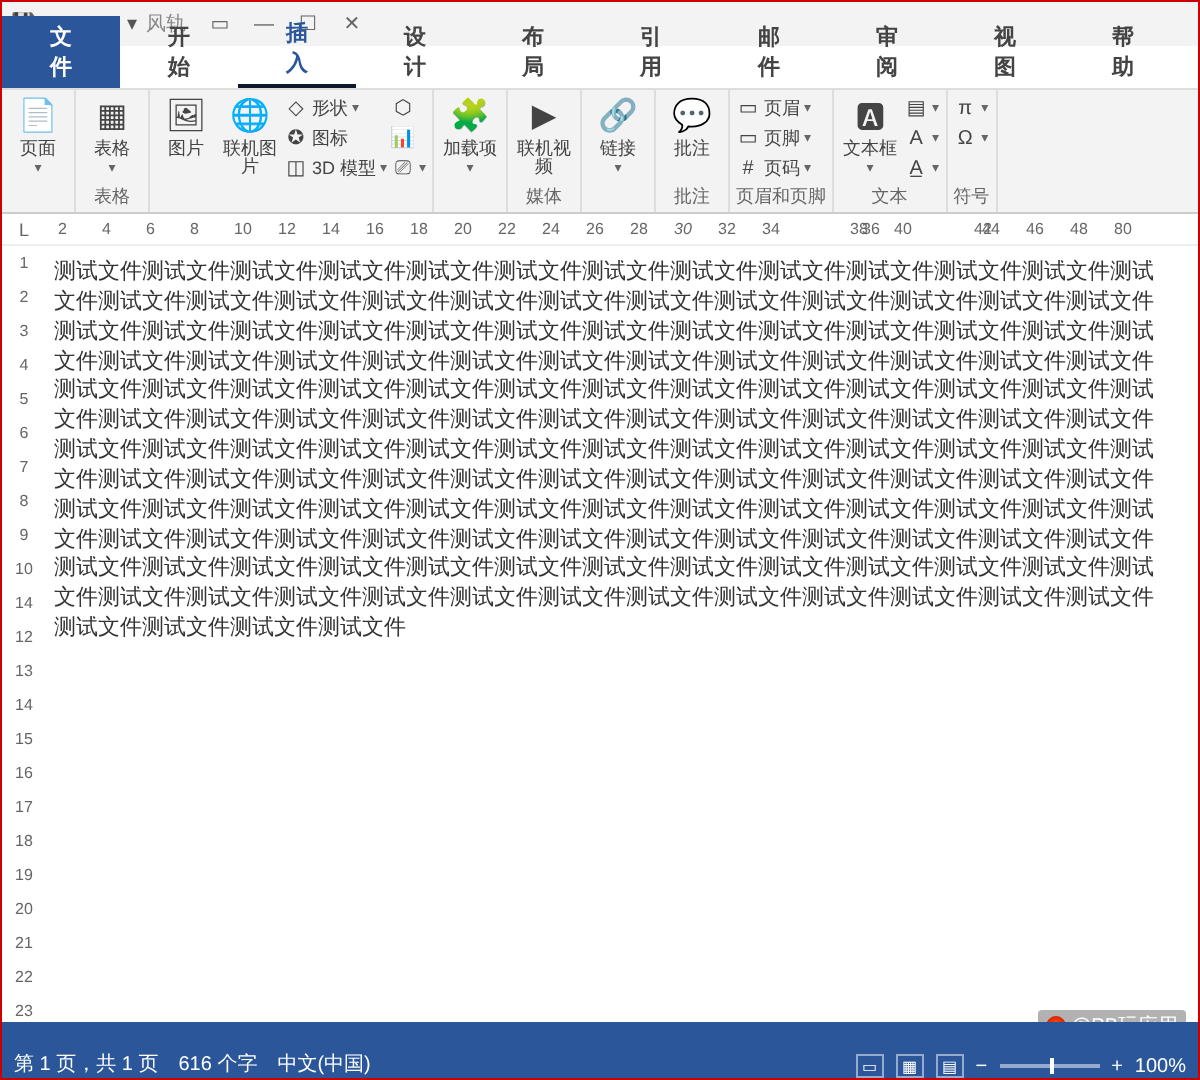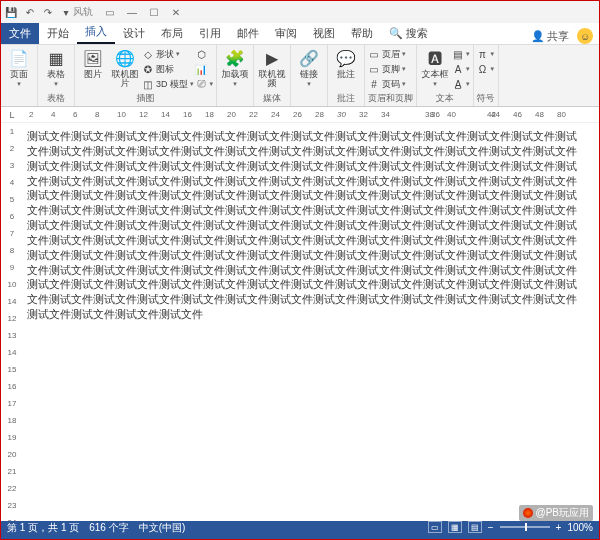--- a/index.html
+++ b/index.html
@@ -5,21 +5,21 @@
 * { margin: 0; padding: 0; box-sizing: border-box; font-family: "Microsoft YaHei", Arial, sans-serif; }
 body { background: #fff; width: 600px; height: 540px; overflow: hidden; border: 1px solid #c00; position: relative; }
 .titlebar { height: 22px; background: #f3f3f3; display: flex; align-items: center; font-size: 10px; color: #666; padding: 0 4px; }
 .qat { display: flex; gap: 4px; align-items: center; }
 .qat-btn { width: 14px; height: 14px; display: flex; align-items: center; justify-content: center; color: #555; font-size: 10px; }
 .title-center { flex: 1; text-align: center; color: #888; }
 .title-right { display: flex; gap: 0; align-items: center; }
 .user-name { color: #888; margin-right: 6px; }
 .win-btn { width: 22px; height: 16px; display: flex; align-items: center; justify-content: center; font-size: 10px; color: #666; }
 .tabbar { height: 22px; background: #fff; display: flex; align-items: flex-end; font-size: 11px; color: #444; border-bottom: 1px solid #ddd; }
-.tab { padding: 3px 8px; cursor: pointer; }
+.tab { padding: 3px 24px; cursor: pointer; font-weight: bold; }
 .tab.file { background: #2b579a; color: #fff; }
 .tab.active { border-bottom: 2px solid #0f172a; color: #2b579a; }
 .tabbar-right { margin-left: auto; display: flex; align-items: center; gap: 8px; padding-right: 6px; color: #555; }
 .share-btn { display: flex; align-items: center; gap: 2px; font-size: 11px; }
 .emoji-btn { width: 16px; height: 16px; background: #ffc83d; border-radius: 50%; display: flex; align-items: center; justify-content: center; font-size: 10px; }
 .ribbon { height: 62px; background: #f3f3f3; display: flex; border-bottom: 1px solid #ccc; font-size: 9px; color: #444; }
 .rgrp { display: flex; flex-direction: column; border-right: 1px solid #ddd; padding: 2px 3px; }
 .rgrp-body { flex: 1; display: flex; gap: 2px; align-items: flex-start; }
 .rgrp-label { text-align: center; font-size: 9px; color: #666; height: 12px; }
 .big-btn { display: flex; flex-direction: column; align-items: center; width: 30px; gap: 1px; }
@@ -29,21 +29,21 @@
 .small-btn { display: flex; align-items: center; gap: 2px; font-size: 9px; height: 14px; white-space: nowrap; }
 .small-btn .ico { width: 12px; height: 12px; font-size: 10px; display: inline-flex; align-items: center; justify-content: center; }
 .dd { font-size: 7px; color: #666; }
 .ruler-area { display: flex; height: 16px; background: #fff; border-bottom: 1px solid #eee; }
 .ruler-corner { width: 22px; display: flex; align-items: center; justify-content: center; font-size: 9px; color: #666; }
 .ruler-h { flex: 1; position: relative; font-size: 8px; color: #666; overflow: hidden; }
 .ruler-h span { position: absolute; top: 3px; }
 .doc-area { display: flex; height: 400px; background: #fff; }
 .ruler-v { width: 22px; background: #fff; font-size: 8px; color: #666; display: flex; flex-direction: column; align-items: center; gap: 8px; padding-top: 4px; }
 .page { flex: 1; padding: 6px 20px 6px 4px; font-size: 11px; color: #333; line-height: 1.35; word-break: break-all; overflow: hidden; }
-.statusbar { position: absolute; bottom: 0; left: 0; right: 0; height: 18px; background: #2b579a; color: #fff; font-size: 10px; display: flex; align-items: flex-start; padding: 0 6px; gap: 10px; }
+.statusbar { position: absolute; bottom: 0; left: 0; right: 0; height: 28px; background: #2b579a; color: #fff; font-size: 10px; display: flex; align-items: flex-end; padding: 0 6px; gap: 10px; }
 .statusbar .right { margin-left: auto; display: flex; gap: 6px; align-items: center; }
 .vbtn { width: 14px; height: 12px; border: 1px solid rgba(255,255,255,0.5); font-size: 8px; display: flex; align-items: center; justify-content: center; }
 .zoom-line { width: 50px; height: 2px; background: rgba(255,255,255,0.5); position: relative; }
 .zoom-line::after { content: ""; position: absolute; left: 50%; top: -3px; width: 2px; height: 8px; background: #fff; }
 .watermark { position: absolute; bottom: 18px; right: 6px; font-size: 10px; color: #fff; background: rgba(0,0,0,0.3); padding: 1px 4px; border-radius: 2px; display: flex; align-items: center; gap: 3px; }
 .wm-dot { width: 10px; height: 10px; background: radial-gradient(#ff6a00,#c00); border-radius: 50%; }
 </style>
 </head>
 <body>
 
@@ -134,21 +134,20 @@
           </div>
         <div class="small-btn">
             <span class="ico">📊</span>
           </div>
         <div class="small-btn">
             <span class="ico">⎚</span>
             <span class="dd">▾</span>
           </div>
       </div>
     </div>
-    <div class="rgrp-label">插图</div>
   </div>
   <div class="rgrp">
     <div class="rgrp-body">
       <div class="big-btn">
           <span class="ico">🧩</span>
           <span class="lbl">加载项</span>
           <span class="dd">▾</span>
         </div>
     </div>
     <div class="rgrp-label"></div>

